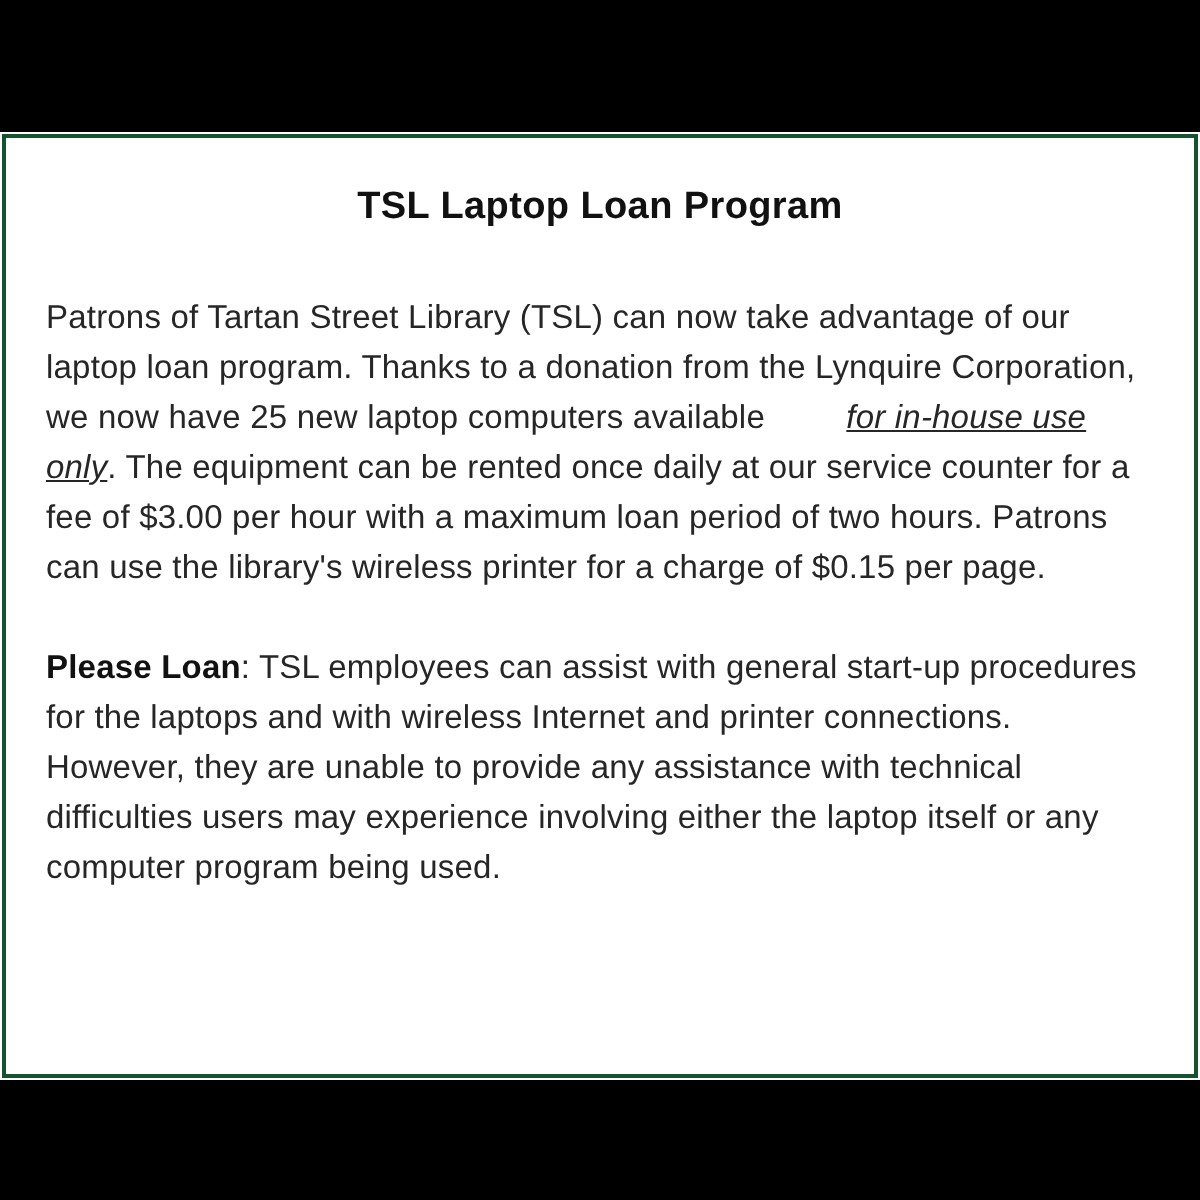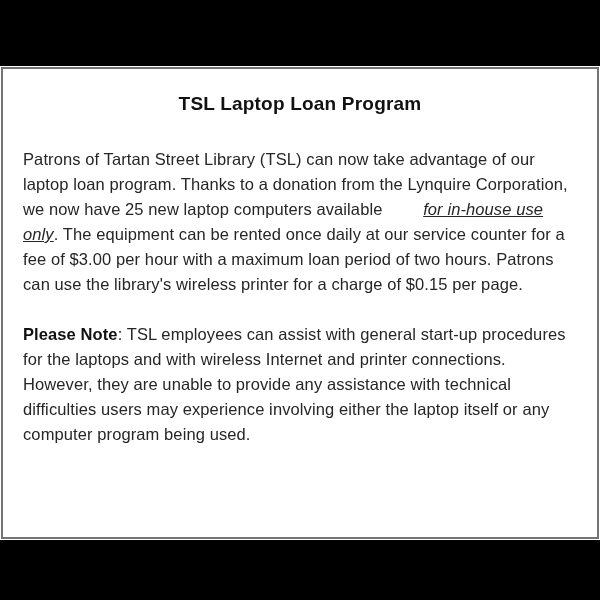--- a/index.html
+++ b/index.html
@@ -15,21 +15,21 @@
     overflow: hidden;
     font-family: "Liberation Sans", sans-serif;
   }
   .card {
     position: absolute;
     left: 1px;
     right: 1px;
     top: 67px;
     height: 444px;
     background: #ffffff;
-    border: 2px solid #737373;
+    border: 2px solid #14532d;
     box-shadow: 0 0 0 1px #ffffff;
     padding: 24px 20px 0 20px;
     box-sizing: content-box;
     color: #262626;
   }
   .doc-title {
     margin: 0 0 32px 0;
     text-align: center;
     font-size: 19px;
     font-weight: 700;
@@ -55,15 +55,15 @@
 </style>
 </head>
 <body>
 
 <div class="stage">
   <div class="card">
     <h1 class="doc-title">TSL Laptop Loan Program</h1>
 
     <p class="doc-paragraph"><span>Patrons of Tartan Street Library (TSL) can now take advantage of our laptop loan program. Thanks to a donation from the Lynquire Corporation, we now have 25 new laptop computers available </span><span class="emphasis">for in-house use only</span><span>. The equipment can be rented once daily at our service counter for a fee of $3.00 per hour with a maximum loan period of two hours. Patrons can use the library's wireless printer for a charge of $0.15 per page.</span></p>
 
-    <p class="doc-paragraph"><span class="lead-bold">Please Note</span><span>: TSL employees can assist with general start-up procedures for the laptops and with wireless Internet and printer connections. However, they are unable to provide any assistance with technical difficulties users may experience involving either the laptop itself or any computer program being used.</span></p>
+    <p class="doc-paragraph"><span class="lead-bold">Please Loan</span><span>: TSL employees can assist with general start-up procedures for the laptops and with wireless Internet and printer connections. However, they are unable to provide any assistance with technical difficulties users may experience involving either the laptop itself or any computer program being used.</span></p>
   </div>
 </div>
 
 </body></html>

